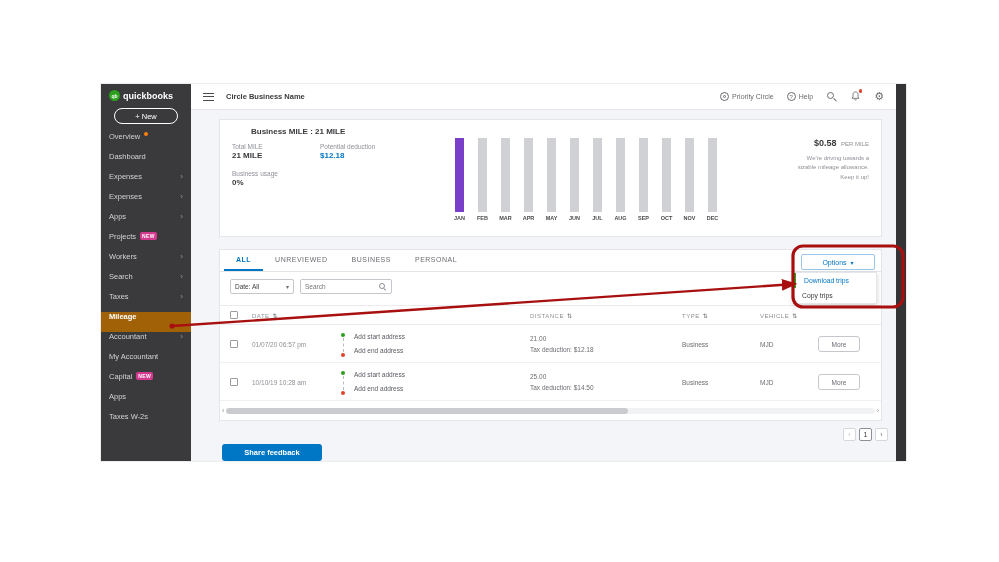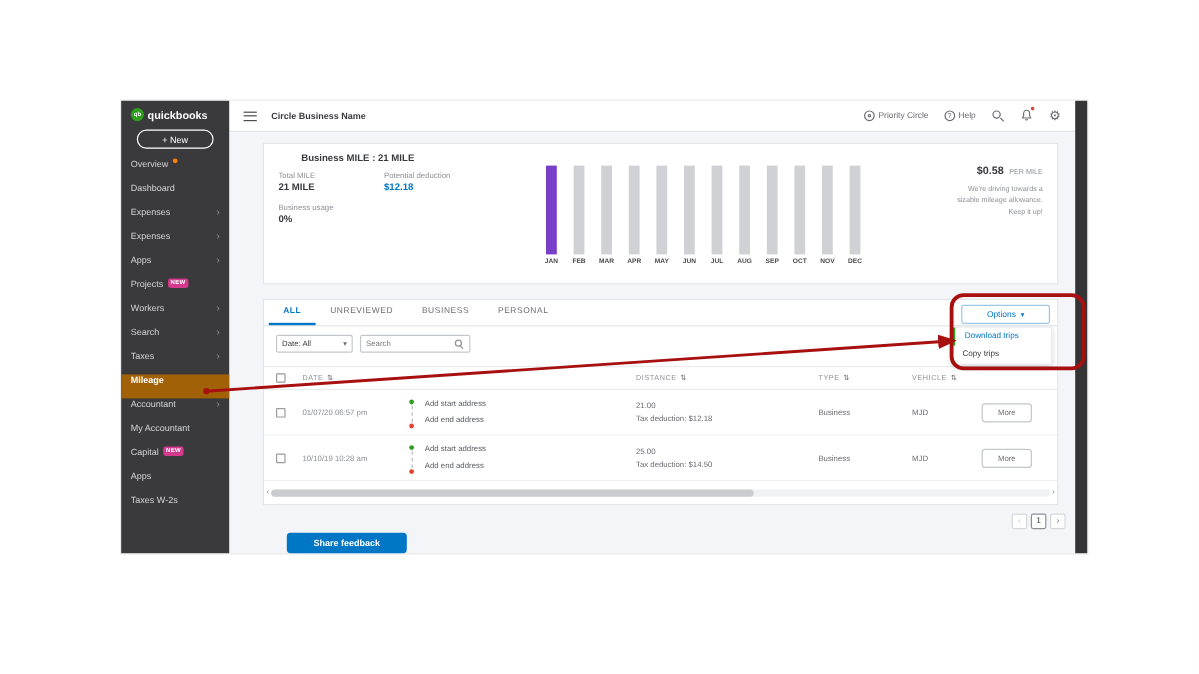--- a/index.html
+++ b/index.html
@@ -122,21 +122,21 @@
   .menu-item { padding:4px 8px; font-size:6.8px; cursor:pointer; }
   .menu-item.highlight { color:#0077c5; border-left:2px solid #2ca01c; }
   .menu-item.plain { color:#393a3d; }
 
   .pagination { position:absolute; top:344px; right:18px; display:flex; gap:3px; z-index:3; }
   .page-btn { width:13px; height:13px; border:1px solid #d5d7da; border-radius:2px; background:#fff;
               font-size:7px; display:flex; align-items:center; justify-content:center; color:#bfc1c5; cursor:pointer; }
   .page-btn.current { border-color:#8d9096; color:#393a3d; }
   .page-btn.next { color:#6b6c72; }
 
-  .share-btn { position:absolute; left:138px; top:360px; width:100px; height:17px; background:#0077c5;
+  .share-btn { position:absolute; left:121px; top:360px; width:100px; height:17px; background:#0077c5;
                border-radius:3px; color:#fff; font-size:7.5px; font-weight:bold; display:flex;
                align-items:center; justify-content:center; cursor:pointer; z-index:3; }
 
   .overlay { position:absolute; left:0; top:0; width:999px; height:562px; z-index:50; pointer-events:none; }
 </style>
 </head>
 <body>
 
 <div class="frame">
   <div class="shot">

